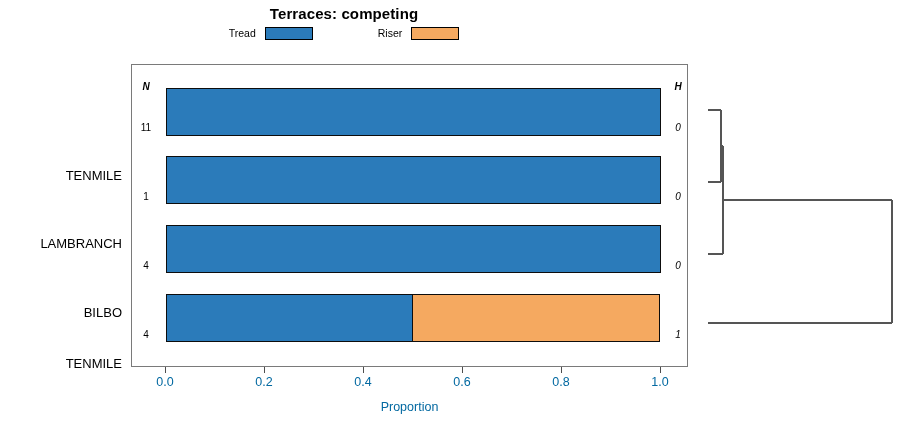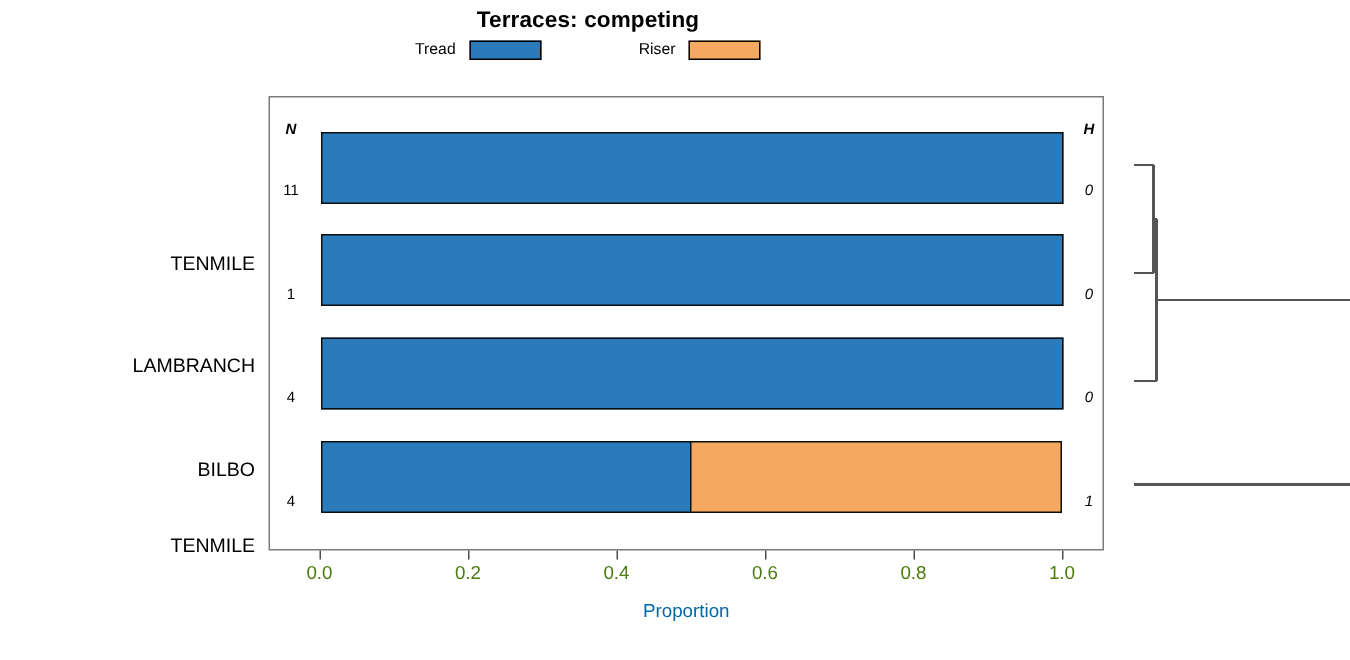--- a/index.html
+++ b/index.html
@@ -13,21 +13,21 @@
     height: 440px;
     font-family: "Liberation Sans", sans-serif;
     color: #000000;
     overflow: hidden;
   }
   #root {
     position: relative;
     width: 900px;
     height: 440px;
   }
-  .abs { position: absolute; margin-left: 48px; }
+  .abs { position: absolute; }
 
   
   #chart-title {
     left: 0; top: 5px;
     width: 688px;
     text-align: center;
     font-size: 15px;
     font-weight: bold;
     letter-spacing: 0.1px;
     white-space: nowrap;
@@ -145,21 +145,21 @@
     width: 1px; height: 6px;
     background: #4d4d4d;
   }
   .x-ticklabel {
     position: absolute;
     top: 8px;
     width: 46px;
     margin-left: -23px;
     text-align: center;
     font-size: 12.5px;
-    color: #4d7c0f;
+    color: #0369a1;
   }
   #x-axis-title {
     left: 131px; top: 400px;
     width: 557px;
     text-align: center;
     font-size: 12.5px;
     color: #0369a1;
   }
 
   

